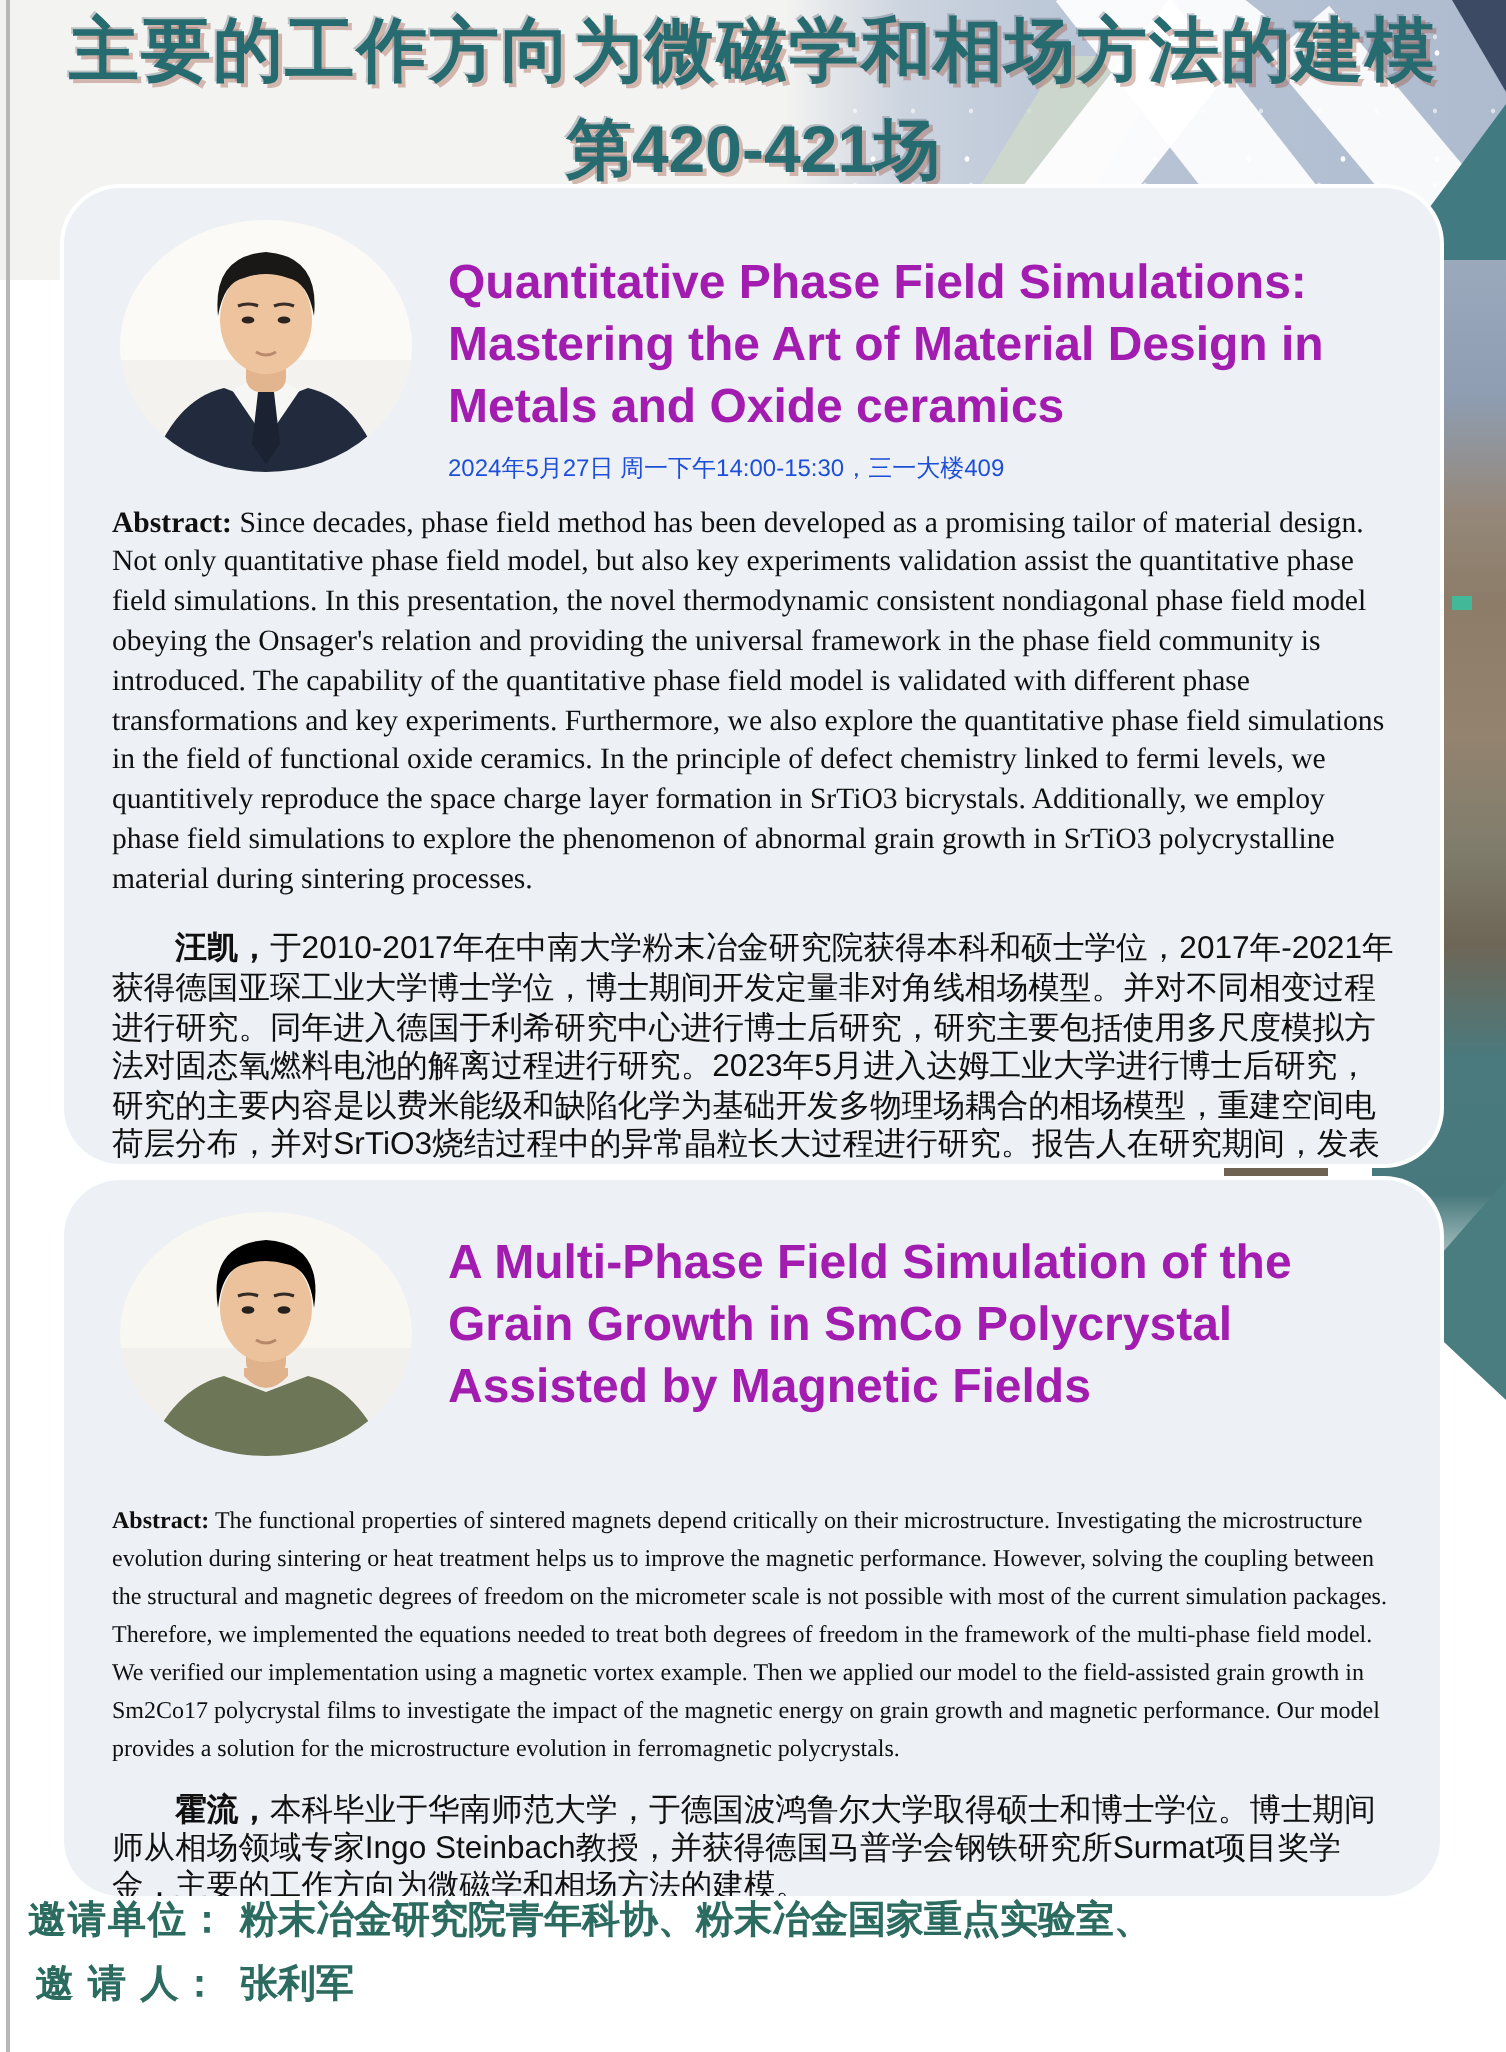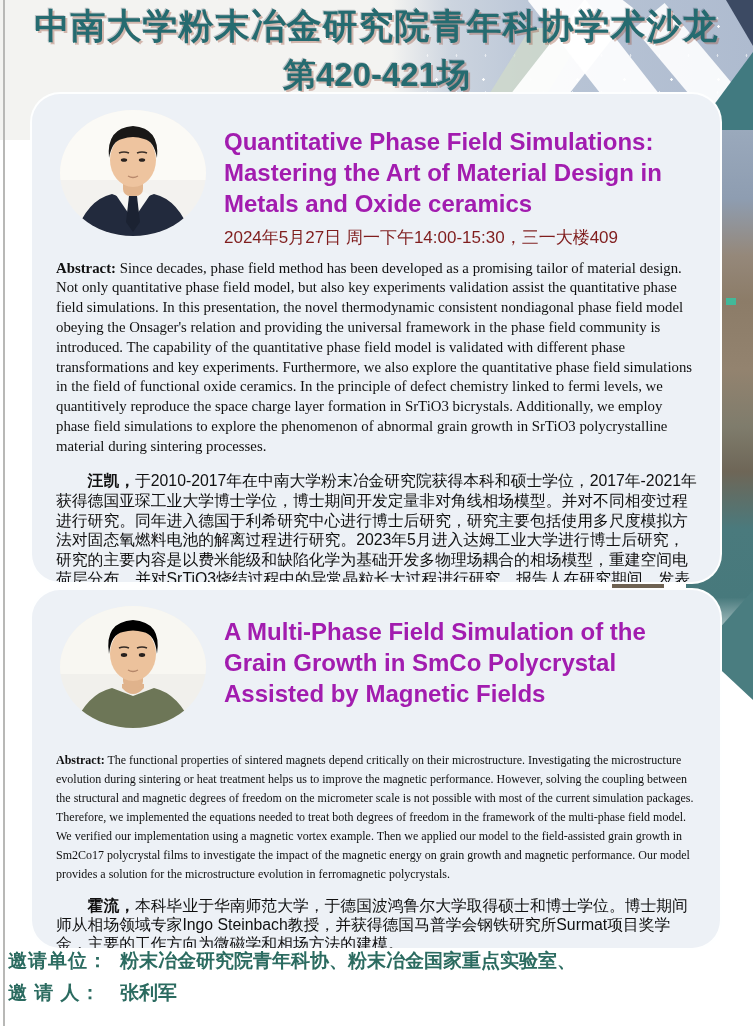--- a/index.html
+++ b/index.html
@@ -58,38 +58,38 @@
     background:#edf1f6;border:2px solid rgba(255,255,255,.95);border-radius:30px;
     padding:10px 22px 10px 24px;overflow:hidden;
   }
   .card1{top:92px;height:492px;}
   .card2{top:588px;height:362px;}
   .card-head{display:flex;align-items:flex-start;}
   .photo{flex:0 0 auto;margin:4px 16px 0 2px;}
   .head-text{flex:1 1 auto;padding-top:22px;}
   .card2 .head-text{padding-top:16px;}
   .talk-title{font-size:24px;font-weight:bold;color:#a21caf;line-height:1.3;margin:0;}
-  .talk-when{font-size:17px;color:#7f1d1d;margin-top:6px;}
+  .talk-when{font-size:12px;color:#1d4ed8;margin-top:6px;}
   .abstract{
     font-family:"Liberation Serif", serif;font-size:14.8px;line-height:19.8px;color:#101010;
     margin-top:10px;text-align:left;
   }
   .card2 .abstract{font-size:12px;line-height:19px;margin-top:21px;}
   .abstract b{font-family:"Liberation Serif", serif;text-align:center;}
   .bio{
     font-size:15.8px;line-height:19.6px;color:#101010;margin-top:8px;text-indent:2em;
     font-family:"Liberation Sans", sans-serif;
   }
   .card2 .bio{margin-top:6px;line-height:19px;}
   .bio b{font-weight:bold;}
 
   
   .footer{position:absolute;left:8px;top:948px;width:740px;z-index:2;color:#2b6b60;font-weight:bold;}
   .f-row{display:flex;align-items:flex-start;font-size:19px;line-height:26px;}
-  .f-label{flex:0 0 112px;letter-spacing:1px;}
+  .f-label{flex:0 0 112px;letter-spacing:1px;text-align:center;}
   .f-body{flex:1 1 auto;}
   .hosts-line2{font-family:"DejaVu Sans Mono", monospace;font-size:18px;letter-spacing:0;}
   .f-inviter{margin-top:6px;}
 </style>
 </head>
 <body>
 
 <div class="bg-top">
   <div class="stars"></div>
   <div class="shape sage-band"></div>
@@ -102,21 +102,21 @@
 <div class="bg-right">
   <div class="win w1"></div>
   <div class="win w2"></div>
   <div class="lamp"></div>
 </div>
 <div class="teal-tri-big"></div>
 <div class="brown-notch"></div>
 <div class="left-rule"></div>
 
 <div class="page-title">
-  <div class="l1">中南大学粉末冶金研究院青年科协学术沙龙</div>
+  <div class="l1">主要的工作方向为微磁学和相场方法的建模</div>
   <div class="l2">第420-421场</div>
 </div>
 
 <div class="card card1">
   <div class="card-head">
     <svg class="photo" width="150" height="130" viewBox="0 0 150 130">
       <defs>
           <clipPath id="ov1">
             <ellipse cx="75" cy="65" rx="73" ry="63"></ellipse>
           </clipPath>

